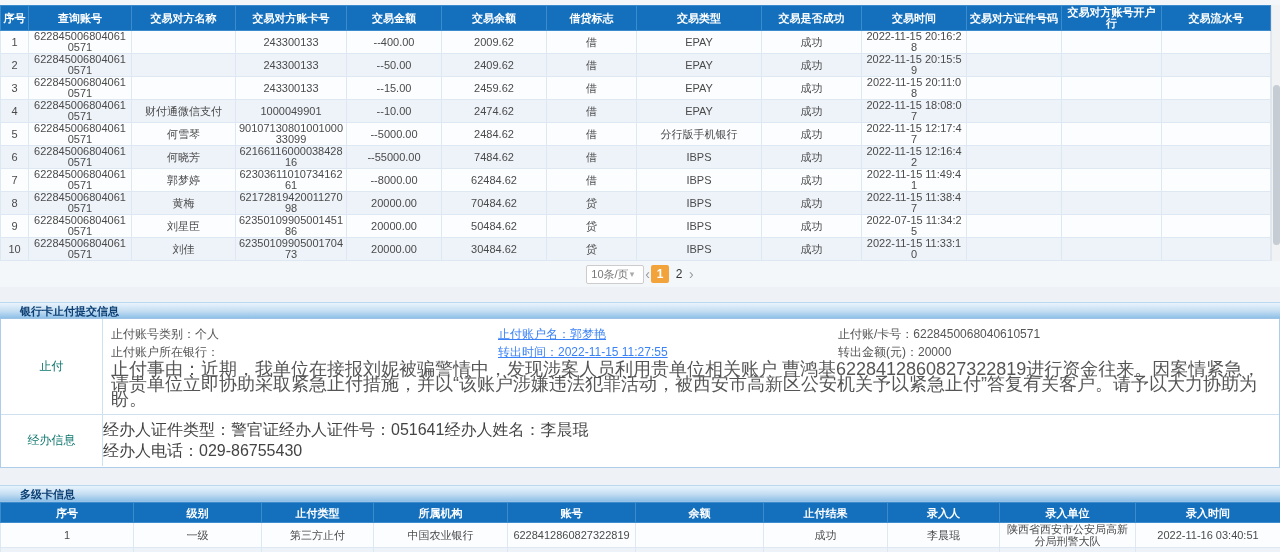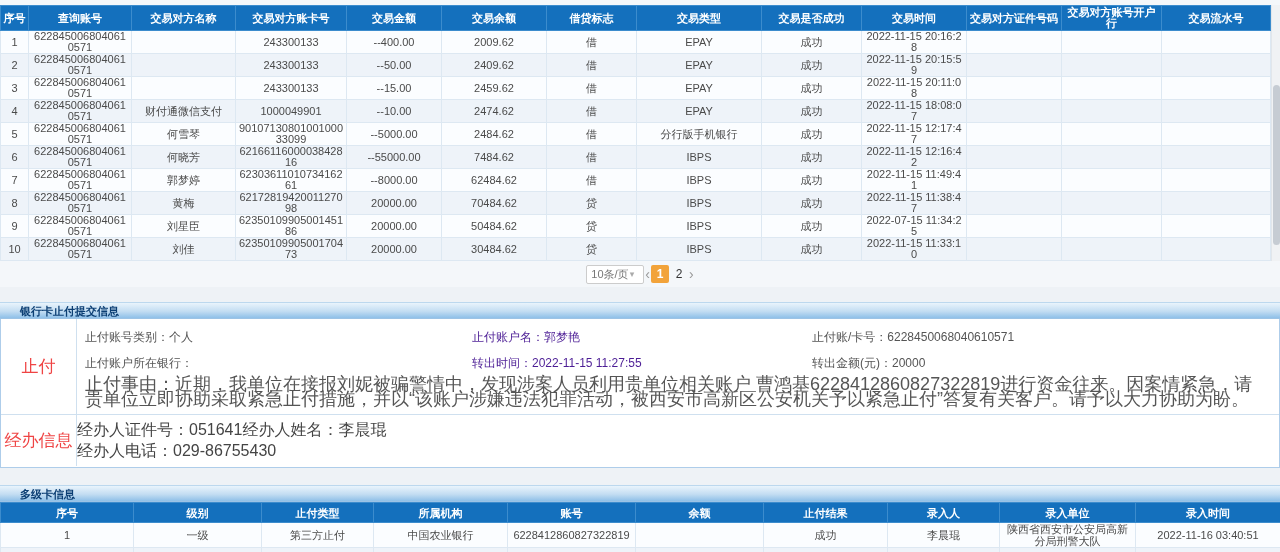--- a/index.html
+++ b/index.html
@@ -43,26 +43,26 @@
     background:linear-gradient(180deg,#e9f4fc 0%,#c3ddf2 55%,#8fc0e8 100%);
     border-top:1px solid #bcd8ee; border-bottom:1px solid #9cc3e5;
     font-size:11px; font-weight:bold; color:#0b3e73;
   }
 
   
   .sp-box { height:149px; background:#fff; border:1px solid #aecdea; border-top:none; display:flex; flex-direction:column; }
   .sp-group { display:flex; }
   .sp-group.first { height:96px; border-bottom:1px solid #cfe0ef; }
   .sp-group.second { height:51px; }
-  .sp-label { width:76px; border-right:1px solid #cfe0ef; display:flex; align-items:center; justify-content:center;
-    font-size:17px; color:#ef4444; flex:none; }
+  .sp-label { width:102px; border-right:1px solid #cfe0ef; display:flex; align-items:center; justify-content:center;
+    font-size:12px; color:#0f766e; flex:none; }
   .sp-content { flex:1; display:flex; flex-direction:column; justify-content:center; padding:6px 0; }
   .sp-row { display:flex; height:29px; align-items:center; }
   .sp-row .c1 { width:395px; padding-left:8px; font-size:12px; color:#555; }
-  .sp-row .c2 { width:340px; font-size:12px; color:#4c1d95; }
+  .sp-row .c2 { width:340px; font-size:12px; color:#3b82f6;text-decoration:underline; }
   .sp-row .c3 { flex:1; font-size:12px; color:#555; }
   .sp-reason { font-size:18px; color:#555; line-height:15px; padding:1px 10px 1px 8px; }
   .sp-row2 { display:flex; height:25px; align-items:center; }
 
   
   .ml-table { width:1280px; }
   .ml-table th {
     background:#1470bd; color:#fff; font-size:11px; font-weight:bold;
     border:1px solid #3c8ccd; height:20px; padding:1px 2px; text-align:center; line-height:12px;
   }
@@ -295,20 +295,21 @@
         <div class="c2">转出时间：2022-11-15 11:27:55</div>
         <div class="c3">转出金额(元)：20000</div>
       </div>
       <div class="sp-reason">止付事由：近期，我单位在接报刘妮被骗警情中，发现涉案人员利用贵单位相关账户 曹鸿基6228412860827322819进行资金往来。因案情紧急，请贵单位立即协助采取紧急止付措施，并以“该账户涉嫌违法犯罪活动，被西安市高新区公安机关予以紧急止付”答复有关客户。请予以大力协助为盼。</div>
     </div>
   </div>
   <div class="sp-group second">
     <div class="sp-label">经办信息</div>
     <div class="sp-content">
       <div class="sp-row2">
+        <div class="c1">经办人证件类型：警官证</div>
         <div class="c2">经办人证件号：051641</div>
         <div class="c3">经办人姓名：李晨琨</div>
       </div>
       <div class="sp-row2">
         <div class="c1">经办人电话：029-86755430</div>
         <div class="c2"></div>
         <div class="c3"></div>
       </div>
     </div>
   </div>

